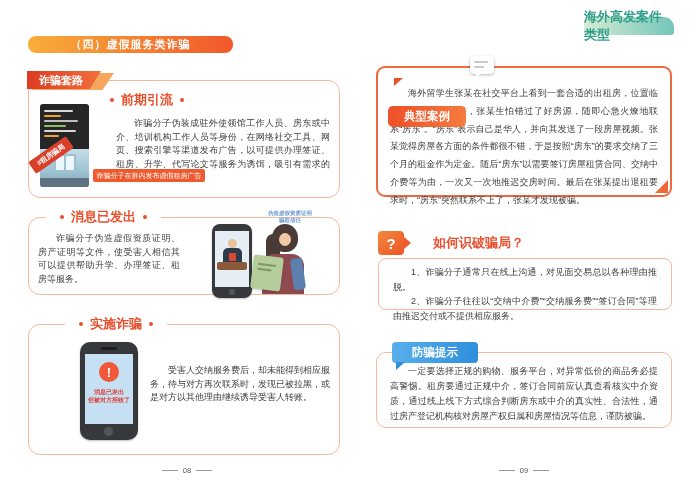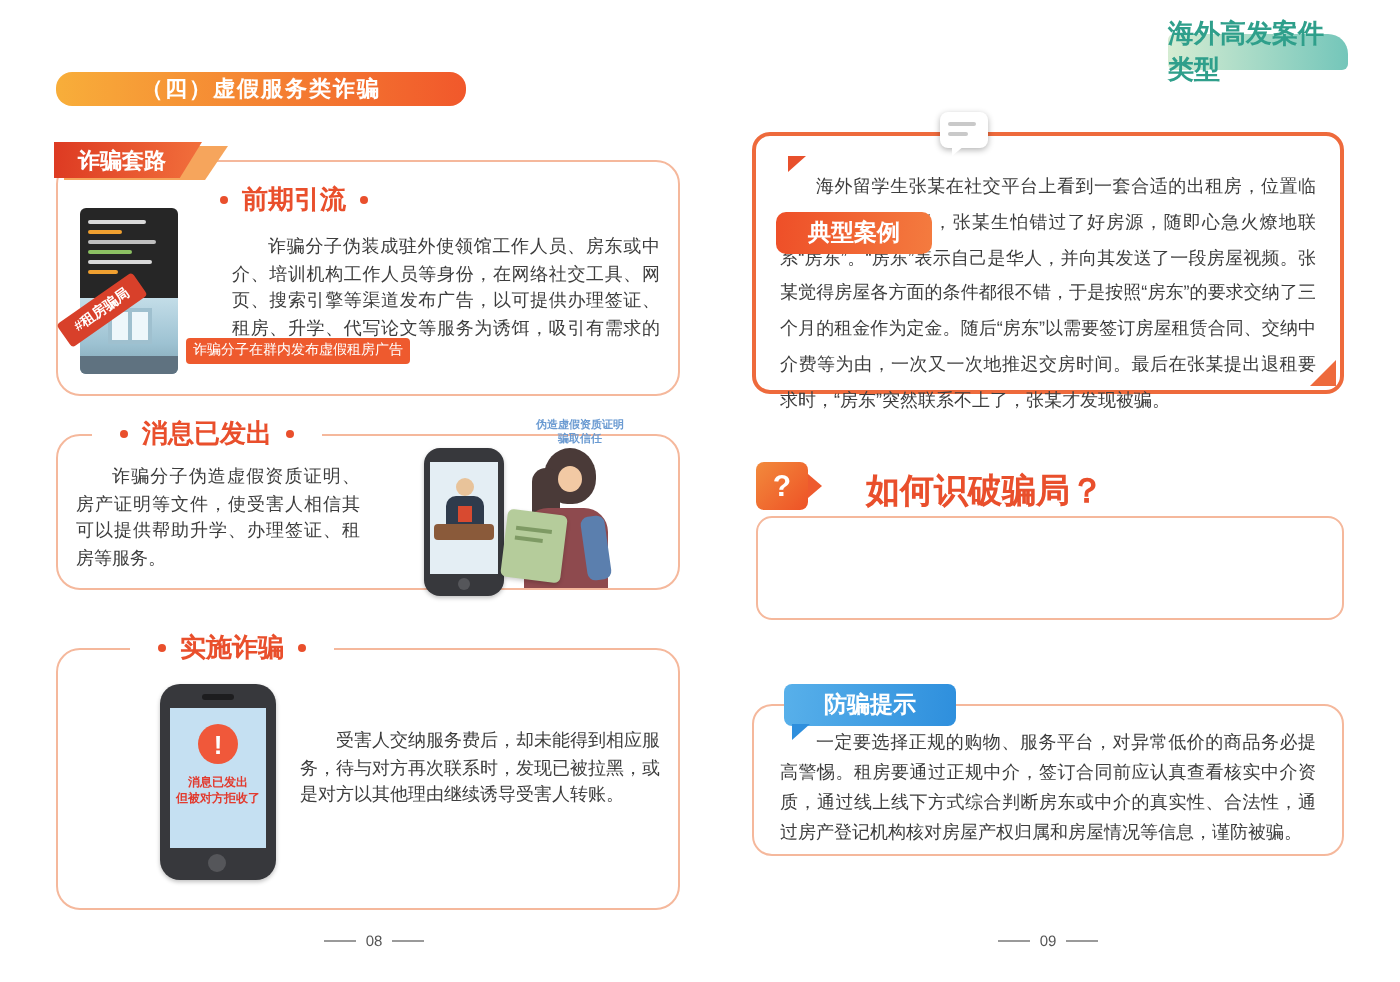--- a/index.html
+++ b/index.html
@@ -36,21 +36,21 @@
          font-size:13px;display:flex;align-items:center;justify-content:center;
          border-radius:3px 10px 3px 3px;}
   .case-panel{border:2px solid #ee6a3c;border-radius:9px;background:#fff;}
   .case-label{background:linear-gradient(95deg,#ee4f28,#f47b3f);border-radius:5px;color:#fff;
               font-weight:bold;font-size:11.5px;display:flex;align-items:center;
               justify-content:center;z-index:3;}
   .bubble-icon{background:#fff;border-radius:4px;box-shadow:0 1px 3px rgba(0,0,0,.3);z-index:3;}
   .bubble-line{position:absolute;left:4px;height:2px;background:#c9c9c9;border-radius:1px;}
   .q-icon{background:linear-gradient(135deg,#f28a3c,#ee5226);border-radius:4px;color:#fff;
           font-weight:bold;font-size:15px;display:flex;align-items:center;justify-content:center;}
-  .q-title{color:#e94f2c;font-weight:bold;font-size:17px;white-space:nowrap;}
+  .q-title{color:#e94f2c;font-weight:bold;font-size:13px;white-space:nowrap;}
   .tip-tab{background:linear-gradient(95deg,#58b0ea,#2e8fdd);border-radius:4px;color:#fff;
            font-weight:bold;font-size:11.5px;display:flex;align-items:center;justify-content:center;z-index:3;}
   .pagenum{font-size:7.5px;color:#555;display:flex;align-items:center;justify-content:center;gap:5px;}
   .pagenum::before,.pagenum::after{content:"";width:16px;height:1px;background:#9a9a9a;}
   .note-blue{font-size:5.5px;color:#6b9bd2;text-align:center;line-height:7px;font-weight:bold;}
   .red-msg{font-size:6px;line-height:8px;color:#e23a2e;font-weight:bold;text-align:center;}
 </style>
 </head>
 <body>
 
@@ -151,20 +151,22 @@
     <div class="bubble-line" style="top:10px;width:10px;"></div>
     <div class="abs" style="left:6px;top:17px;width:0;height:0;border-top:5px solid #fff;border-right:6px solid transparent;"></div>
   </div>
   <div class="abs para" style="left:390px;top:85px;width:268px;line-height:17.8px;">海外留学生张某在社交平台上看到一套合适的出租房，位置临近大学且价格偏低，张某生怕错过了好房源，随即心急火燎地联系“房东”。“房东”表示自己是华人，并向其发送了一段房屋视频。张某觉得房屋各方面的条件都很不错，于是按照“房东”的要求交纳了三个月的租金作为定金。随后“房东”以需要签订房屋租赁合同、交纳中介费等为由，一次又一次地推迟交房时间。最后在张某提出退租要求时，“房东”突然联系不上了，张某才发现被骗。</div>
 
   <div class="abs q-icon" style="left:378px;top:231px;width:26px;height:24px;">?</div>
   <div class="abs" style="left:404px;top:237px;width:0;height:0;border-left:7px solid #ee5a2e;border-top:6px solid transparent;border-bottom:6px solid transparent;"></div>
   <div class="abs q-title" style="left:433px;top:234px;">如何识破骗局？</div>
   <div class="abs panel" style="left:378px;top:258px;width:294px;height:52px;border-radius:8px;">
     <div style="padding:6px 14px 0 14px;">
+      <div class="para" style="line-height:14.5px;">1、诈骗分子通常只在线上沟通，对见面交易总以各种理由推脱。</div>
+      <div class="para" style="line-height:14.5px;">2、诈骗分子往往以“交纳中介费”“交纳服务费”“签订合同”等理由推迟交付或不提供相应服务。</div>
     </div>
   </div>
 
   <div class="abs panel" style="left:376px;top:352px;width:296px;height:76px;border-radius:10px;"></div>
   <div class="abs tip-tab" style="left:392px;top:342px;width:86px;height:21px;">防骗提示</div>
   <div class="abs" style="left:396px;top:362px;width:0;height:0;border-top:8px solid #2e8fdd;border-right:9px solid transparent;z-index:3;"></div>
   <div class="abs para" style="left:390px;top:364px;width:268px;line-height:15px;">一定要选择正规的购物、服务平台，对异常低价的商品务必提高警惕。租房要通过正规中介，签订合同前应认真查看核实中介资质，通过线上线下方式综合判断房东或中介的真实性、合法性，通过房产登记机构核对房屋产权归属和房屋情况等信息，谨防被骗。</div>
 
   <div class="abs pagenum" style="left:489px;top:466px;width:70px;">
     <span>09</span>

